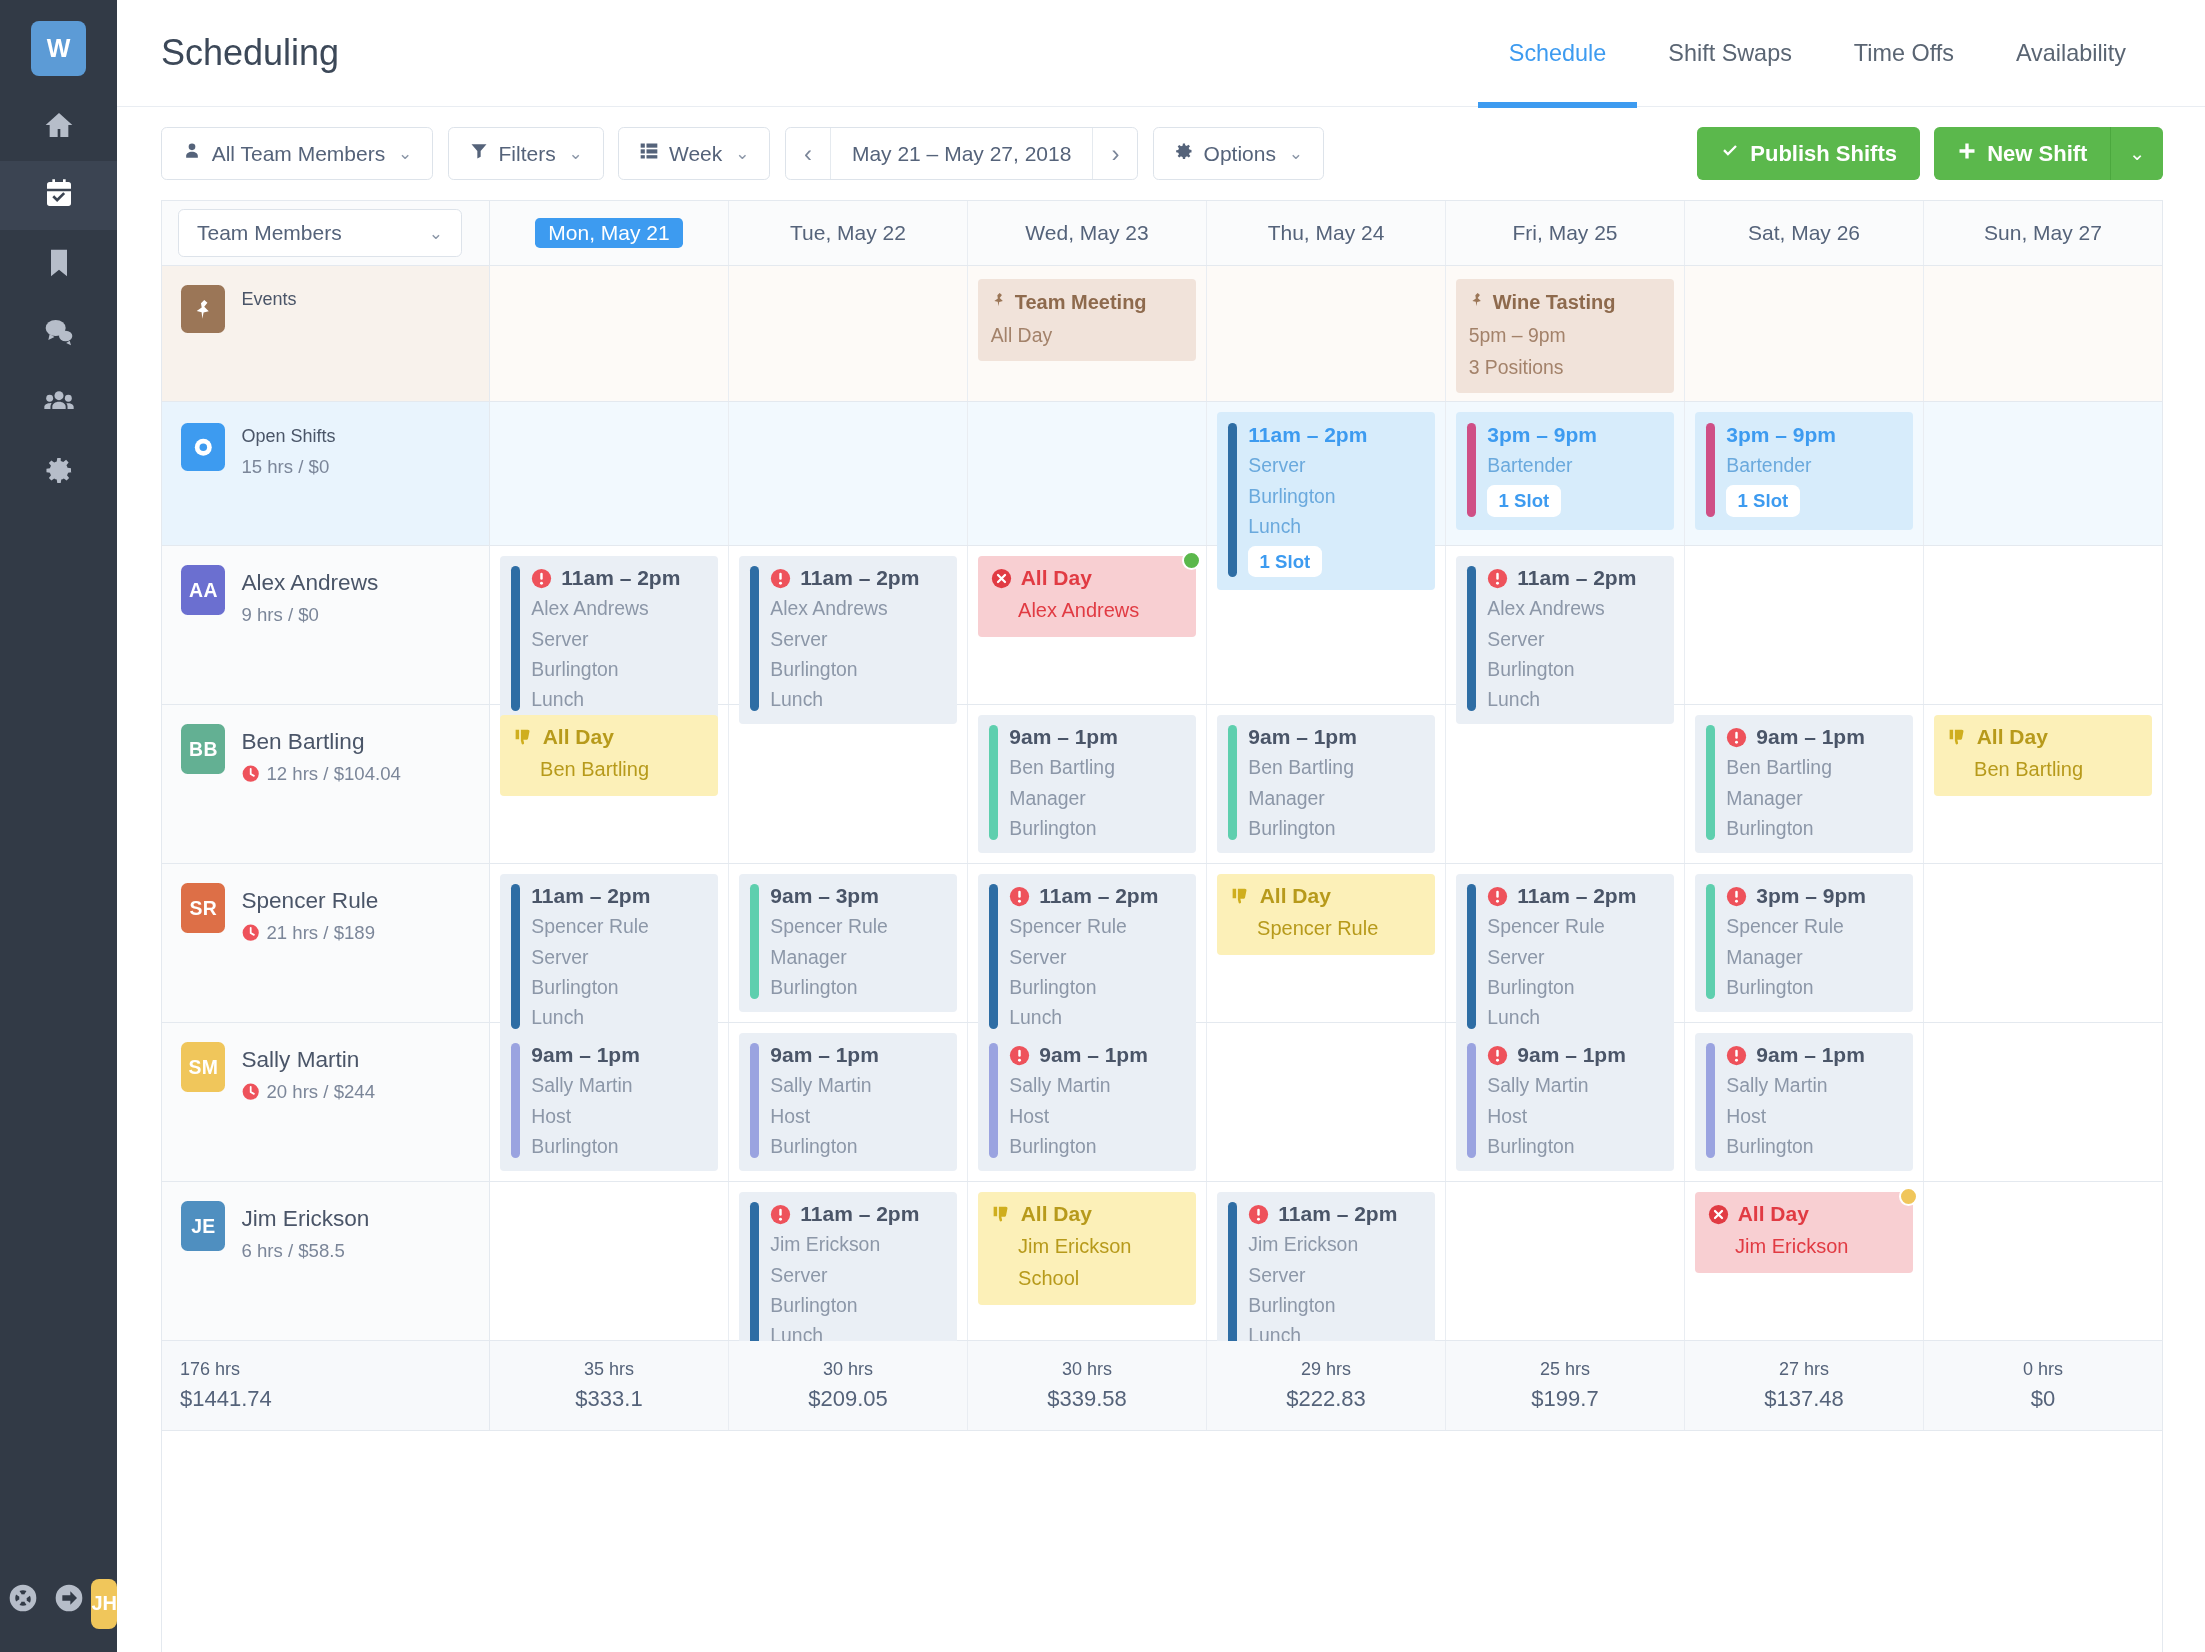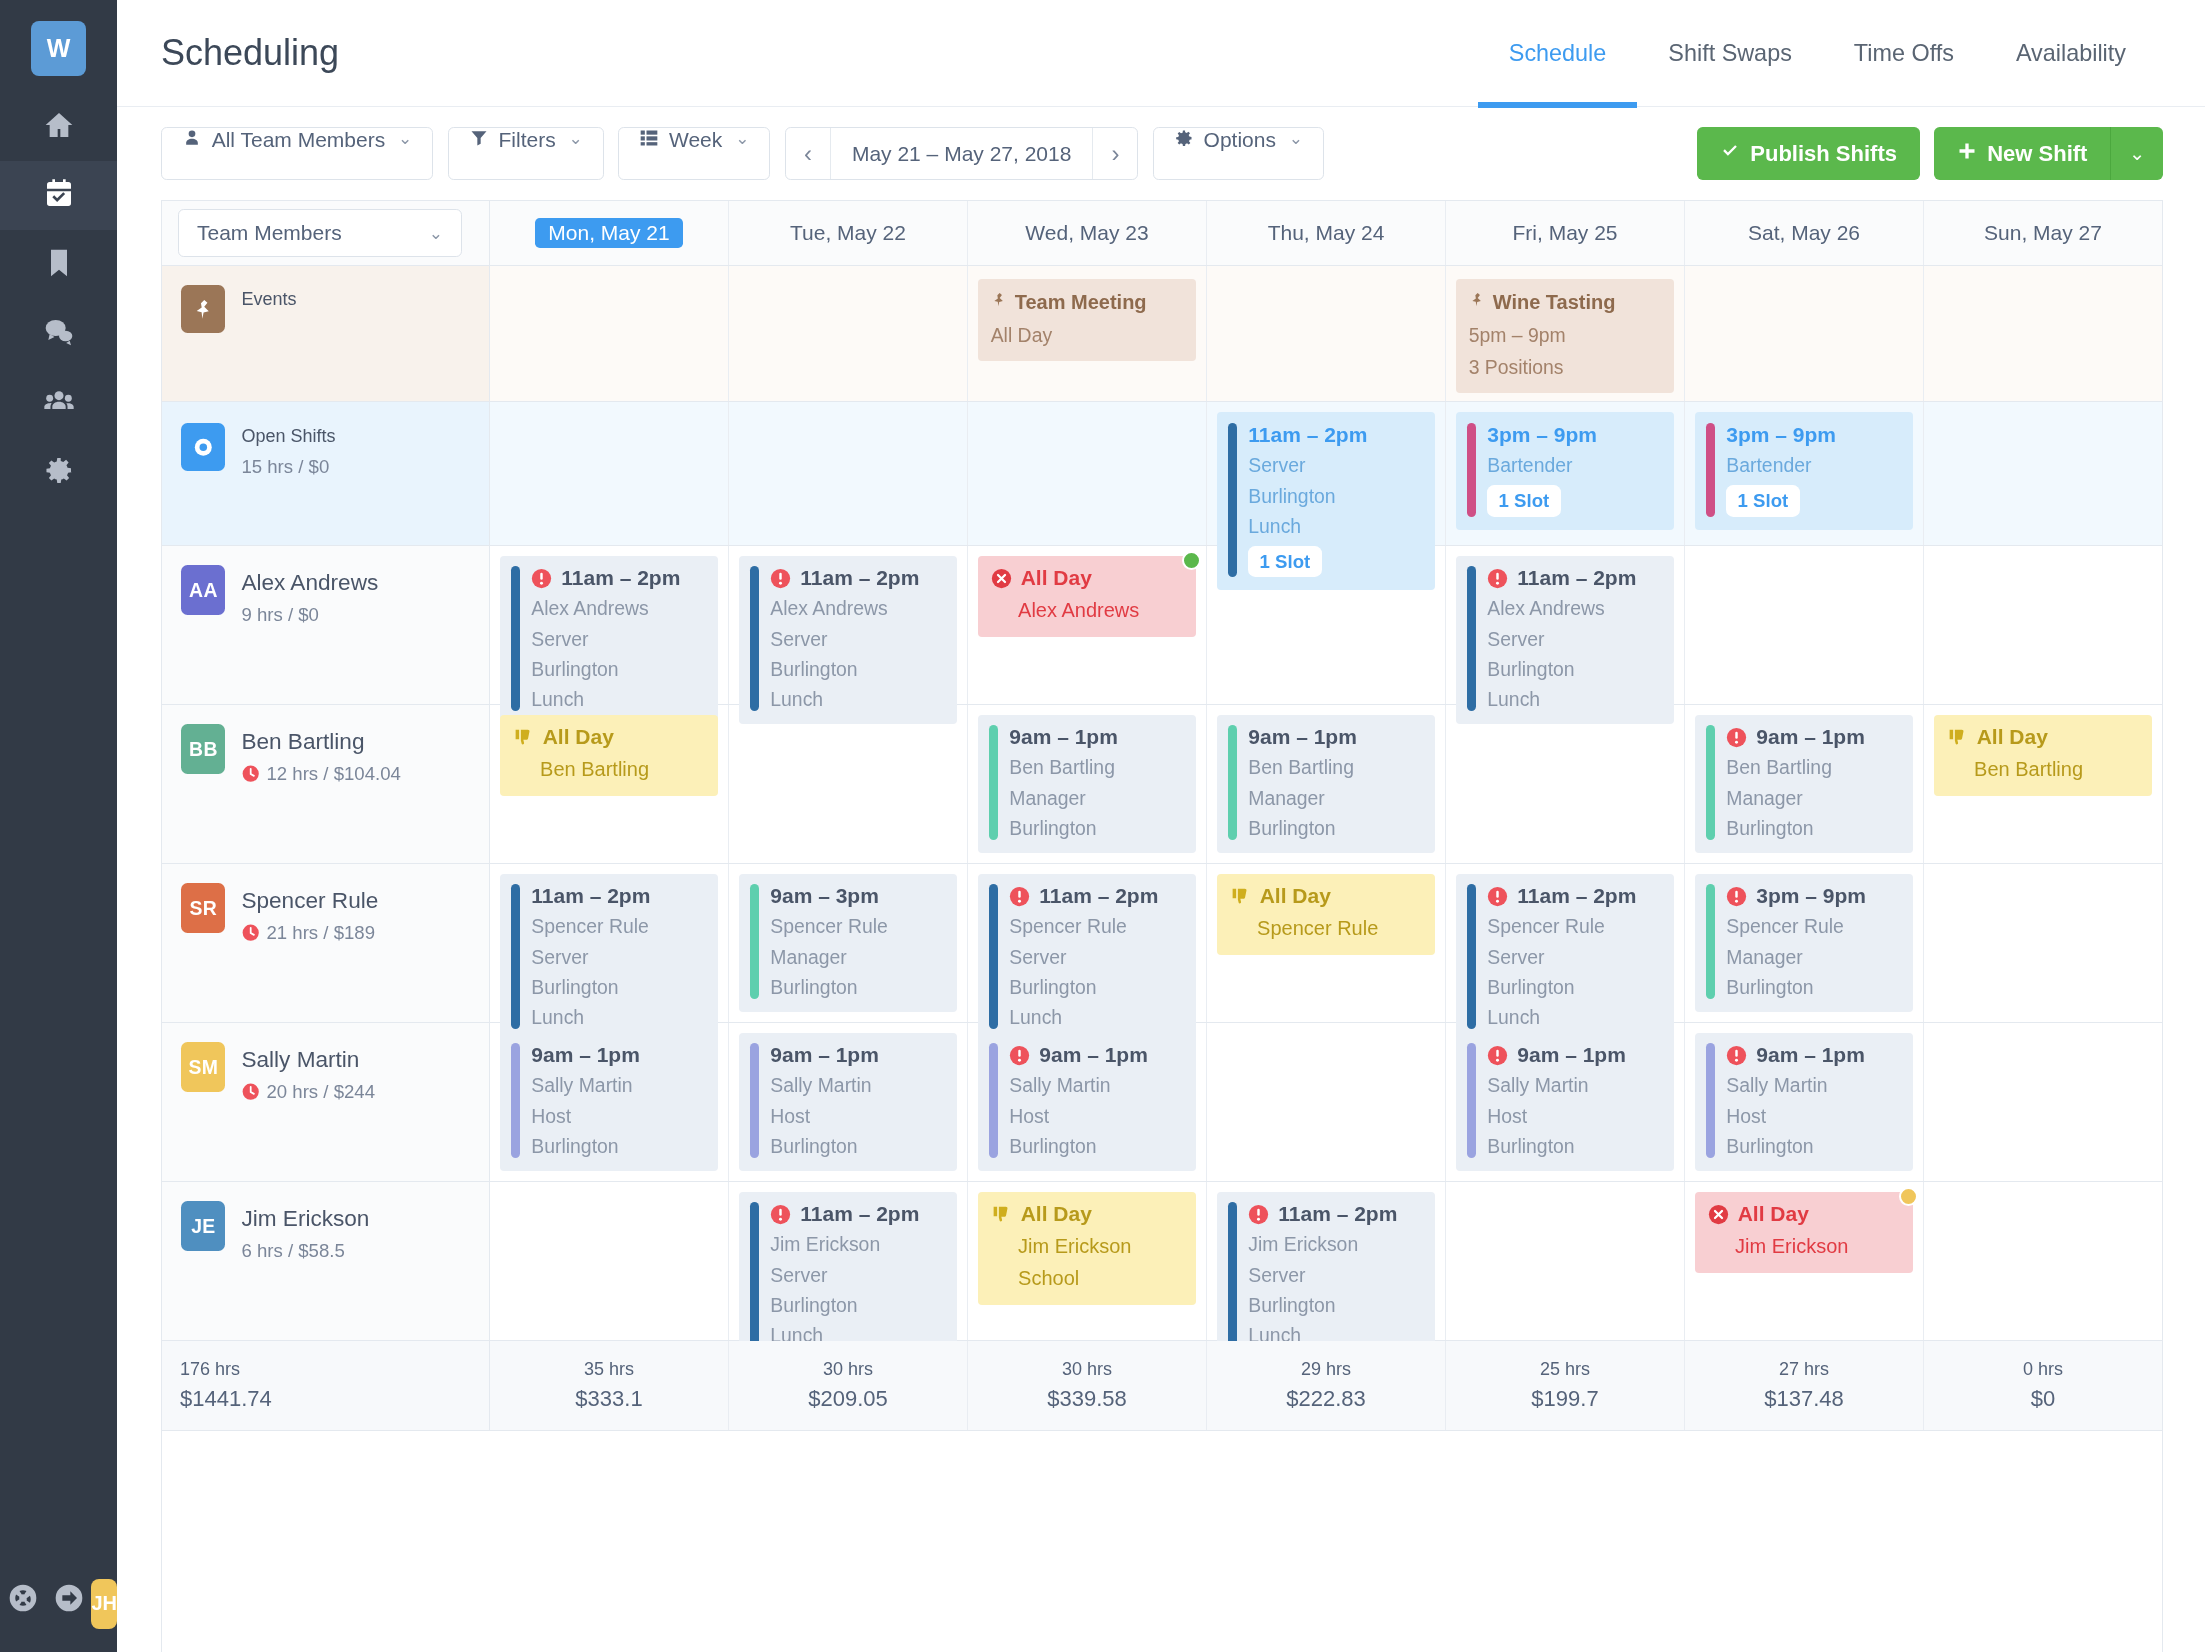--- a/index.html
+++ b/index.html
@@ -70,21 +70,21 @@
   }
 
   
   .toolbar {
     height: 93px; flex: 0 0 93px;
     display: flex; align-items: center;
     padding: 0 42px 0 44px;
   }
   .btn {
     height: 53px; border: 1.6px solid #dde3ea; background: #fff;
-    border-radius: 5.7px; display: inline-flex; 
+    border-radius: 5.7px; display: inline-flex; align-items: center;
     gap: 9.7px; padding: 0 20px; font-size: 21px; color: #55637a;
     margin-right: 14.5px; white-space: nowrap;
   }
   .btn svg { width: 20px; height: 20px; fill: #55637a; }
   .caret { font-size: 17px; color: #8c97a8; margin-left: 3.2px; }
   .date-group {
     display: inline-flex; align-items: stretch; height: 53px;
     border: 1.6px solid #dde3ea; border-radius: 5.7px; overflow: hidden;
     margin-right: 14.5px; background: #fff;
   }

